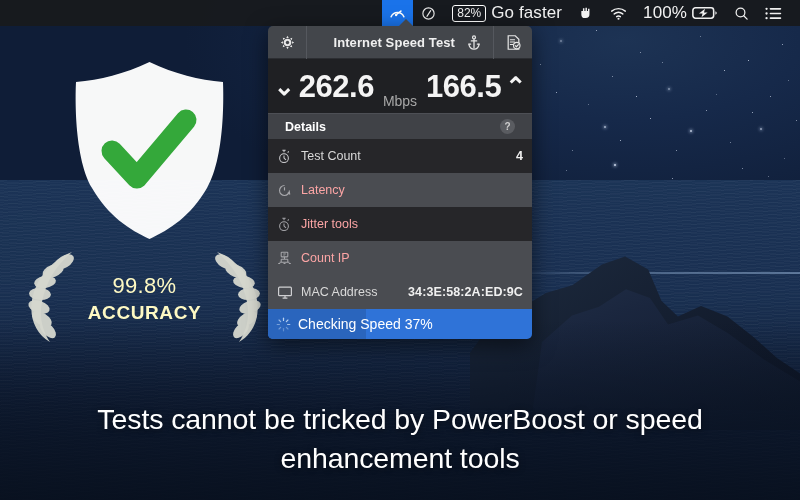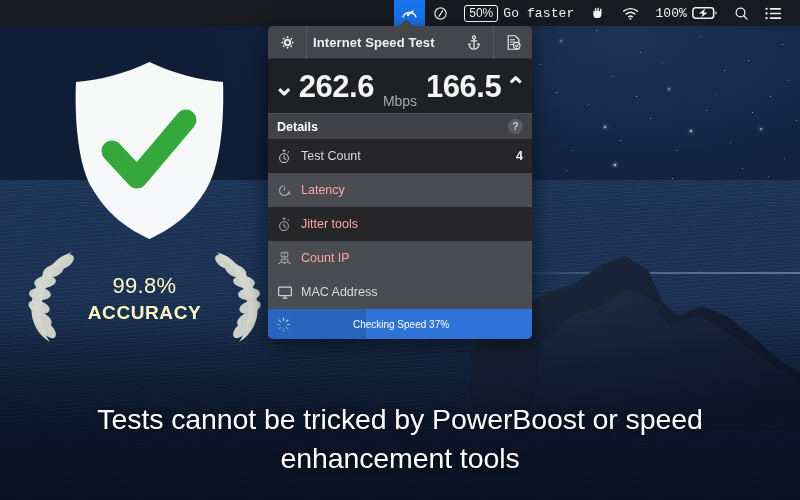--- a/index.html
+++ b/index.html
@@ -65,21 +65,21 @@
     display:flex; align-items:center; justify-content:flex-end;
     padding-right:10px; gap:0;
     color:#f2f2f2; font-size:13px; z-index:40;
   }
   .mb-item { display:flex; align-items:center; height:26px; padding:0 8px; gap:5px; white-space:nowrap; }
   .mb-item.active { background:#1a73ea; padding:0 7px; }
   .pct-badge {
     border:1.6px solid #fff; border-radius:3px; padding:0px 4px 1px;
     font-size:12px; font-weight:500; line-height:14px;
   }
-  .mb-text { font-size:13px; letter-spacing:.1px;font-family:Liberation Mono, monospace; }
+  .mb-text { font-size:17px; letter-spacing:.1px; }
 
   
   #popover {
     position:absolute; left:268px; top:26px; width:264px;
     z-index:50;
     box-shadow:0 6px 22px rgba(0,0,0,.55);
     border-radius:5px; overflow:hidden;
     font-size:12.5px;
   }
   #pop-arrow {
@@ -87,35 +87,35 @@
     border-left:8px solid transparent; border-right:8px solid transparent;
     border-bottom:8px solid #43464b; z-index:51;
   }
   #pop-header {
     height:33px; background:#43464b; display:flex; align-items:center;
     border-bottom:1px solid #2c2e32;
   }
   .hdr-btn { width:38px; height:33px; display:flex; align-items:center; justify-content:center; }
   .hdr-sep { width:1px; height:33px; background:#55585e; }
   #pop-title {
-    flex:1; text-align:left; color:#f0f0f0; font-size:13px; font-weight:bold;
+    flex:1; text-align:right; color:#f0f0f0; font-size:13px; font-weight:bold;
     letter-spacing:.1px; padding-left:6px;
   }
   #speeds {
     background:#1f2023; height:54px;
     display:flex; align-items:center; justify-content:center; gap:4px;
     color:#f4f4f4;
   }
   .spd-num { font-size:31px; font-weight:bold; letter-spacing:-.5px; line-height:31px; }
   .spd-unit { font-size:14px; color:#a8a8a8; font-weight:500; padding:0 5px; align-self:flex-end; padding-bottom:4px; }
   .chev { font-size:25px; line-height:25px; color:#f4f4f4; font-weight:bold; }
 
   #details-hdr {
     height:26px; background:#404247; display:flex; align-items:center;
-    padding:0 9px; color:#fff; font-weight:bold; font-size:12.5px;
+    padding:0 17px; color:#fff; font-weight:bold; font-size:12.5px;
     border-top:1px solid #4d4f55;
   }
   .help-dot {
     margin-left:auto; width:15px; height:15px; border-radius:50%;
     background:#5a5c61; color:#cfcfcf; font-size:10px; font-weight:bold;
     display:flex; align-items:center; justify-content:center;
   }
 
   .row {
     height:32px; display:flex; align-items:center; padding:17px 9px;
@@ -130,22 +130,22 @@
 
   #progress {
     position:relative; height:30px; background:#2f73d8; overflow:hidden;
     display:flex; align-items:center;
   }
   #progress-fill {
     position:absolute; left:0; top:0; height:100%; background:#2a65bd;
   }
   #progress-spin { position:relative; width:30px; display:flex; align-items:center; justify-content:center; }
   #progress-label {
-    position:relative; flex:1; text-align:center; color:#fff;
-    font-size:10px; padding-right:28px;
+    position:relative; flex:1; text-align:left; color:#fff;
+    font-size:14px; padding-right:28px;
   }
 
   
   #shield { position:absolute; left:62px; top:58px; width:175px; height:185px; }
 
   
   #accuracy {
     position:absolute; left:22px; top:248px; width:245px;
     display:flex; align-items:center; justify-content:center; gap:4px;
   }
@@ -276,21 +276,21 @@
   </div>
 
   <div class="mb-item">
     <svg width="15" height="15" viewBox="0 0 24 24">
       <circle cx="12" cy="12" r="9" fill="none" stroke="#e8e8e8" stroke-width="1.9"></circle>
       <path d="M15.5 7.5 L9.5 16.5" stroke="#e8e8e8" stroke-width="1.9" stroke-linecap="round"></path>
     </svg>
   </div>
 
   <div class="mb-item">
-    <span class="pct-badge">50%</span>
+    <span class="pct-badge">82%</span>
     <span class="mb-text">Go faster</span>
   </div>
 
   <div class="mb-item">
     <svg width="16" height="16" viewBox="0 0 24 24">
       <path d="M5 9 h2.4 v-4 h2.2 v4 h1.6 v-5 h2.2 v5 h1.6 v-3.4 h2.2 V14 a5.6 5.6 0 0 1 -5.6 5.6 h-1.2 A5.4 5.4 0 0 1 5 14.2 Z" fill="#f2f2f2"></path>
     </svg>
   </div>
 
   <div class="mb-item">
@@ -453,20 +453,21 @@
     <span class="row-icon">
       <svg width="16" height="15" viewBox="0 0 20 18">
           <g fill="none" stroke="#cfcfd2" stroke-width="1.5">
         <rect x="2" y="2.4" width="16" height="10.6" rx="1.2"></rect>
             <path d="M7 16 h6"></path>
             <path d="M10 13 v3"></path>
           </g>
         </svg>
     </span>
     <span class="row-label">MAC Address</span>
+    <span class="row-value">34:3E:58:2A:ED:9C</span>
   </div>
 
   <div id="progress" style="background: rgb(47, 115, 216);">
     <div id="progress-fill" style="width: 37%; background: rgb(42, 101, 189);"></div>
     <div id="progress-spin">
       <svg width="15" height="15" viewBox="0 0 20 20">
         <g stroke="#b9d2f2" stroke-width="1.6" stroke-linecap="round">
           <path d="M10 1.6 V4.6" opacity="1"></path>
             <path d="M10 15.4 V18.4" opacity=".4"></path>
           <path d="M1.6 10 H4.6" opacity=".55"></path>

